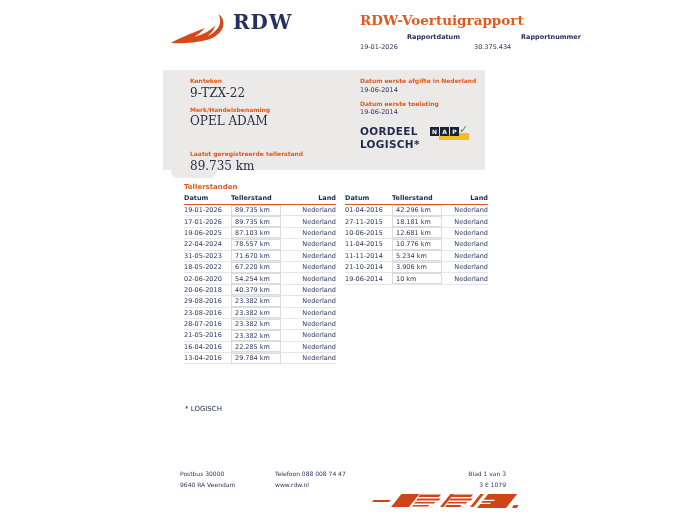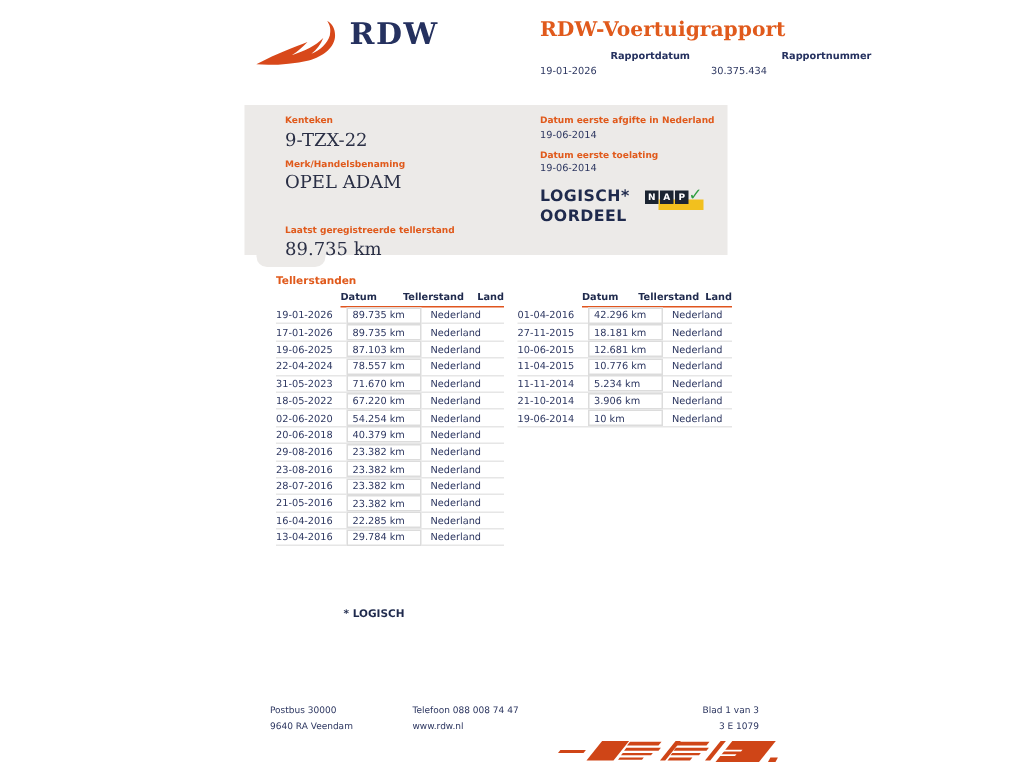--- a/index.html
+++ b/index.html
@@ -29,30 +29,30 @@
   .nap .yellow{position:absolute;left:9px;top:6px;width:30px;height:7px;background:#f2c01e;}
   .nap .sq{position:absolute;top:0;width:9px;height:9px;background:#1b2431;color:#fff;
            font-size:6px;font-weight:bold;text-align:center;line-height:9px;}
   .nap .check{position:absolute;left:29px;top:-4px;color:#2f9e41;font-size:11px;font-weight:bold;}
 
   
   .tsection-title{position:absolute;left:184px;top:183px;font-size:7px;font-weight:bold;color:#e05a1c;}
   .table{position:absolute;top:194px;font-size:6.5px;color:#2c3660;}
   .table.left{left:184px;width:152px;}
   .table.right{left:345px;width:143px;}
-  .thead{display:flex;font-weight:bold;color:#1f2a4d;border-bottom:1px solid #e0551e;padding-bottom:2px;margin-left:43px;}
+  .thead{display:flex;font-weight:bold;color:#1f2a4d;border-bottom:1px solid #e0551e;padding-bottom:2px;}
   .trow{display:flex;align-items:center;height:10.4px;border-bottom:1px solid #e6e6e6;}
   .td.date{width:47px;}
   .td.km{width:56px;}
   .kmbox{display:block;width:50px;border:1px solid #dcdcdc;background:#fff;padding:.5px 3px;box-sizing:border-box;}
-  .td.land{flex:1;text-align:left;}
+  .td.land{flex:1;text-align:right;}
 
   
   .footnote{position:absolute;left:185px;top:405px;width:332px;}
-  .fn-title{font-size:7px;font-weight:bold;color:#1f2a4d;margin-bottom:3px;margin-left:44px;}
+  .fn-title{font-size:7px;font-weight:normal;color:#1f2a4d;margin-bottom:3px;}
   .fn-text{font-size:6.5px;color:#c2633a;line-height:1.55;}
 
   
   .footer{position:absolute;left:180px;top:469px;width:326px;display:flex;font-size:6px;color:#2c3660;line-height:1.8;}
   .fcol1{width:95px;}
   .fcol2{flex:1;}
   .fcol3{width:70px;text-align:right;}
 
   .pattern{position:absolute;left:372px;top:492px;width:152px;height:20px;}
 </style>
@@ -94,22 +94,22 @@
       <div class="plabel last" style="margin-top:22px;">Laatst geregistreerde tellerstand</div>
       <div class="pvalue">89.735 km</div>
     </div>
 
     <div class="p-right">
       <div class="plabel">Datum eerste afgifte in Nederland</div>
       <div class="psmall">19-06-2014</div>
       <div class="plabel">Datum eerste toelating</div>
       <div class="psmall">19-06-2014</div>
       <div class="oordeel">
+        <div>OORDEEL</div>
         <div>LOGISCH*</div>
-        <div>OORDEEL</div>
       </div>
       <div class="nap">
         <span class="yellow"></span>
         <span class="sq" style="left:0;">N</span>
         <span class="sq" style="left:10px;">A</span>
         <span class="sq" style="left:20px;">P</span>
         <span class="check">✓</span>
       </div>
     </div>
   </div>

